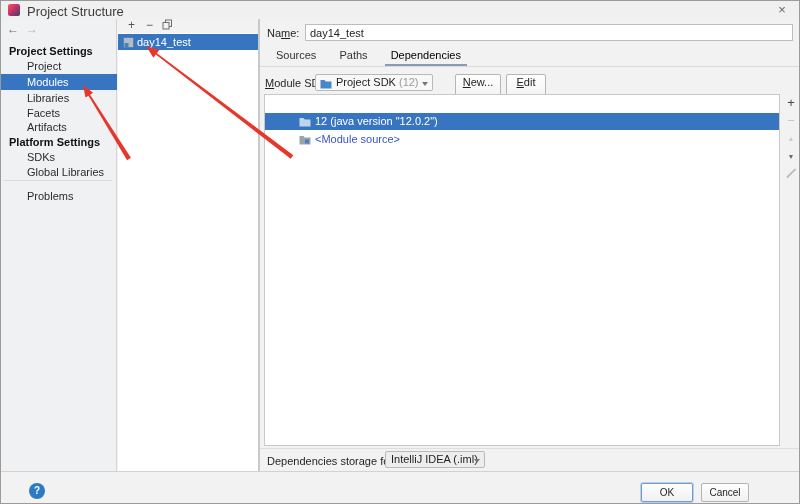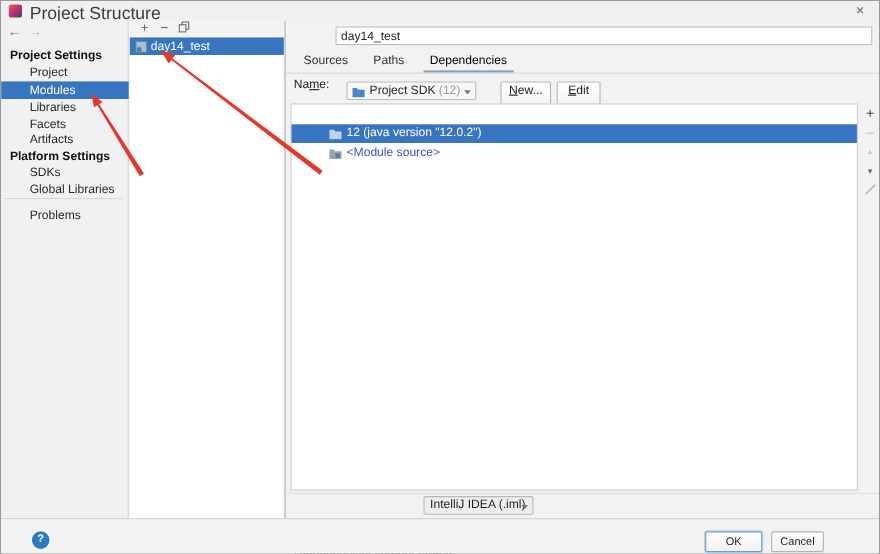--- a/index.html
+++ b/index.html
@@ -4,21 +4,21 @@
 <style>
   * { margin:0; padding:0; box-sizing:border-box; }
   html,body { background:#dedede; }
   body { font-family:"Liberation Sans", sans-serif; font-size:11px; color:#1f1f1f; }
   #window { position:relative; width:800px; height:504px; background:#f2f2f2; border:1px solid #9b9b9b; overflow:hidden; }
 
   
   .titlebar { position:absolute; left:0; top:0; width:100%; height:18px; background:#f0f0f0; }
   .app-icon { position:absolute; left:7px; top:3px; width:12px; height:12px; border-radius:2px;
               background:linear-gradient(135deg,#f9594d 0%,#c5316e 45%,#3d3f63 100%); }
-  .win-title { position:absolute; left:26px; top:3px; font-size:16px; color:#3c3c3c; }
+  .win-title { position:absolute; left:26px; top:3px; font-size:13px; color:#3c3c3c; }
   .close-btn { position:absolute; right:9px; top:1px; width:16px; height:16px; text-align:center;
                line-height:15px; font-size:13px; color:#666; cursor:pointer; }
 
   
   .sidebar { position:absolute; left:0; top:18px; width:116px; height:452px; background:#eff1f3; border-right:1px solid #d4d4d4; }
   .nav-arrows { position:absolute; left:6px; top:3px; }
   .nav-arrows span { display:inline-block; width:16px; font-size:12px; }
   .arrow-back { color:#6a6a6a; } .arrow-fwd { color:#b5b5b5; }
   .side-item, .side-header { position:absolute; left:0; width:116px; height:15px; line-height:15px; white-space:nowrap; }
   .side-header { padding-left:8px; font-weight:bold; color:#111; }
@@ -29,21 +29,21 @@
   
   .modlist { position:absolute; left:117px; top:18px; width:141px; height:452px; background:#fff; border-right:1px solid #c9c9c9; }
   .modlist-toolbar { position:absolute; left:0; top:0; width:100%; height:14px; background:#f2f2f2; }
   .tb-btn { position:absolute; top:0; width:15px; height:14px; text-align:center; line-height:13px; font-size:12px; color:#565656; cursor:pointer; }
   .mod-row { position:absolute; left:0; top:15px; width:100%; height:16px; background:#3875c1; color:#fff; line-height:16px; cursor:pointer; }
   .mod-row .mod-icon { position:absolute; left:5px; top:3px; }
   .mod-row .mod-label { position:absolute; left:19px; top:0; }
 
   
   .detail { position:absolute; left:258px; top:18px; width:542px; height:452px; background:#f2f2f2; border-left:1px solid #c9c9c9; }
-  .lbl { white-space:nowrap;margin-top:44px; }
+  .lbl { white-space:nowrap; }
   .mn { text-decoration:underline; }
   .name-label { position:absolute; left:7px; top:8px; }
   .name-input { position:absolute; left:45px; top:5px; width:488px; height:17px; border:1px solid #bdbdbd; background:#fff;
                 font:11px "Liberation Sans",sans-serif; padding:0 4px; color:#1f1f1f; }
   .tabs { position:absolute; left:6px; top:28px; height:19px; }
   .tab { display:inline-block; padding:0 10px; height:19px; line-height:17px; color:#333; cursor:pointer; position:relative; }
   .tab.selected { color:#000; }
   .tab.selected::after { content:""; position:absolute; left:4px; right:4px; bottom:0; height:2px; background:#8a9cb5; }
   .tabs-sep { position:absolute; left:0; top:47px; width:542px; height:1px; background:#d9d9d9; }
 

